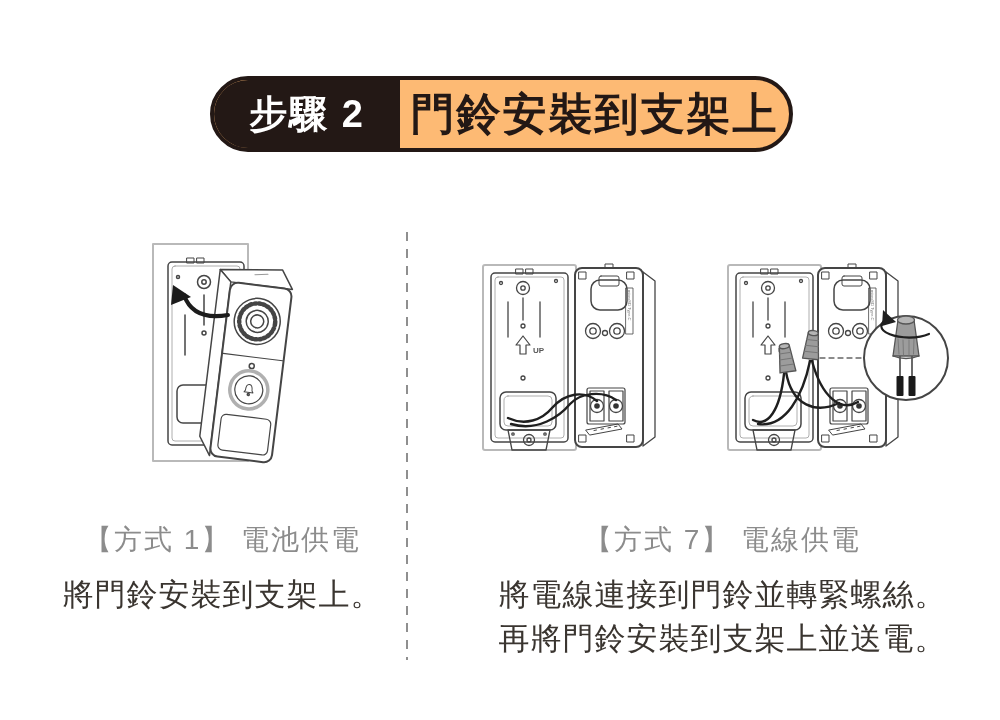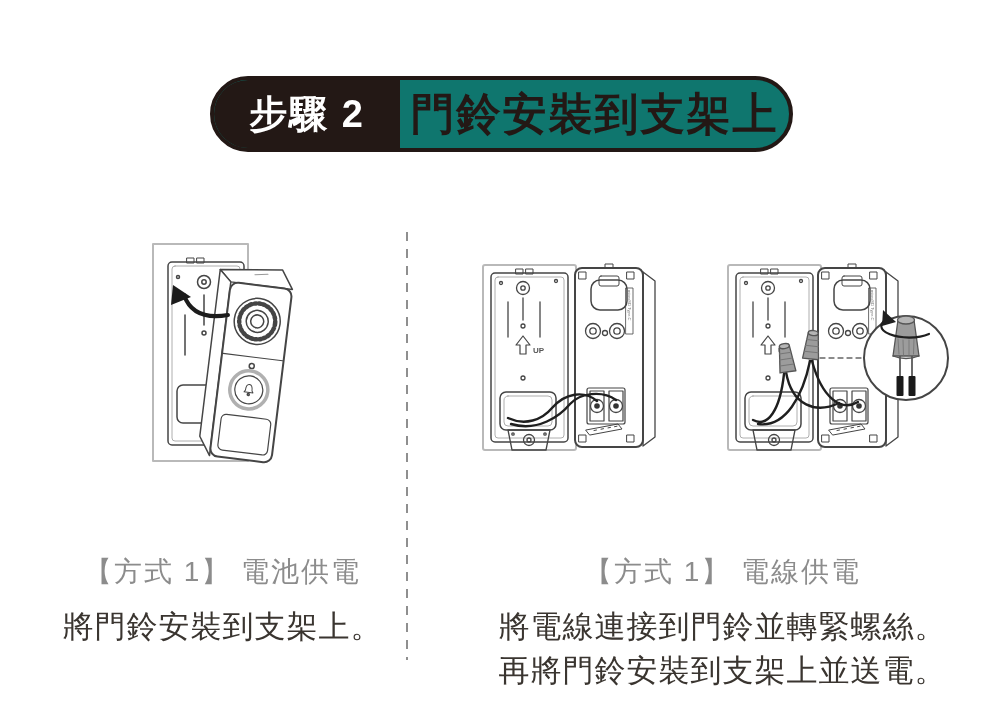--- a/index.html
+++ b/index.html
@@ -1,29 +1,29 @@
 <!DOCTYPE html>
 <html><head>
 <meta charset="utf-8">
 <style>
   html,body{margin:0;padding:0;background:#fff;}
   .page{position:relative;width:1000px;height:720px;background:#ffffff;overflow:hidden;
         font-family:"Liberation Sans","DejaVu Sans",sans-serif;}
   
   .badge{position:absolute;left:210px;top:76px;width:583px;height:76px;box-sizing:border-box;
-         border:4px solid #231815;border-radius:40px;overflow:hidden;display:flex;background:#0f766e;}
+         border:4px solid #231815;border-radius:40px;overflow:hidden;display:flex;background:#fdba74;}
   .badge-step{width:186px;background:#231815;color:#ffffff;display:flex;align-items:center;
               justify-content:center;font-size:38px;font-weight:bold;letter-spacing:2px;}
   .badge-title{flex:1;display:flex;align-items:center;justify-content:center;color:#231815;
                font-size:44px;font-weight:bold;letter-spacing:2px;}
   
   .divider{position:absolute;left:406px;top:232px;width:2px;height:428px;
            background:repeating-linear-gradient(to bottom,#8f8f8f 0 9px,transparent 9px 17px);}
   
-  .caption{position:absolute;text-align:center;margin-top:32px;}
+  .caption{position:absolute;text-align:center;}
   .cap-head{color:#8c8c8c;font-size:28px;letter-spacing:2px;}
   .cap-line{color:#3a3530;font-size:31px;letter-spacing:1px;}
   .m1-head{left:40px;top:521px;width:365px;}
   .m1-line{left:40px;top:574px;width:365px;}
   .m2-head{left:495px;top:521px;width:455px;}
   .m2-line1{left:495px;top:574px;width:455px;}
   .m2-line2{left:495px;top:618px;width:455px;}
   .illus{position:absolute;}
   svg text{font-family:"Liberation Sans","DejaVu Sans",sans-serif;}
 </style>
@@ -253,17 +253,17 @@
           <path d="M231,94 A24,10 0 1 1 191,78" stroke="#1f1f1f" stroke-width="2.2"></path>
           <polygon points="185,70 184,86 198,82" fill="#1f1f1f" stroke="none"></polygon>
         </g>
       </g>
     </g>
   </svg>
 
   <div class="caption cap-head m1-head">【方式 1】 電池供電</div>
   <div class="caption cap-line m1-line">將門鈴安裝到支架上。</div>
 
-  <div class="caption cap-head m2-head">【方式 1】 電線供電</div>
+  <div class="caption cap-head m2-head">【方式 7】 電線供電</div>
   <div class="caption cap-line m2-line1">將電線連接到門鈴並轉緊螺絲。</div>
   <div class="caption cap-line m2-line2">再將門鈴安裝到支架上並送電。</div>
 
 </div>
 
 </body></html>

